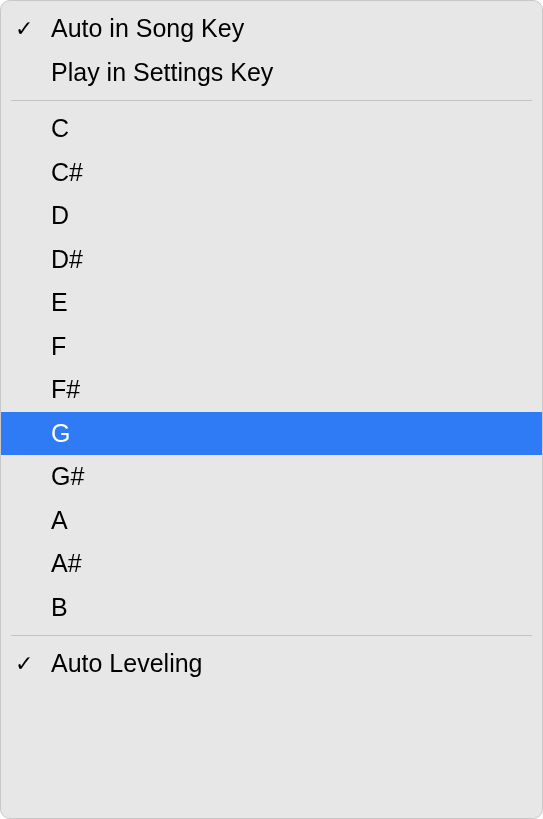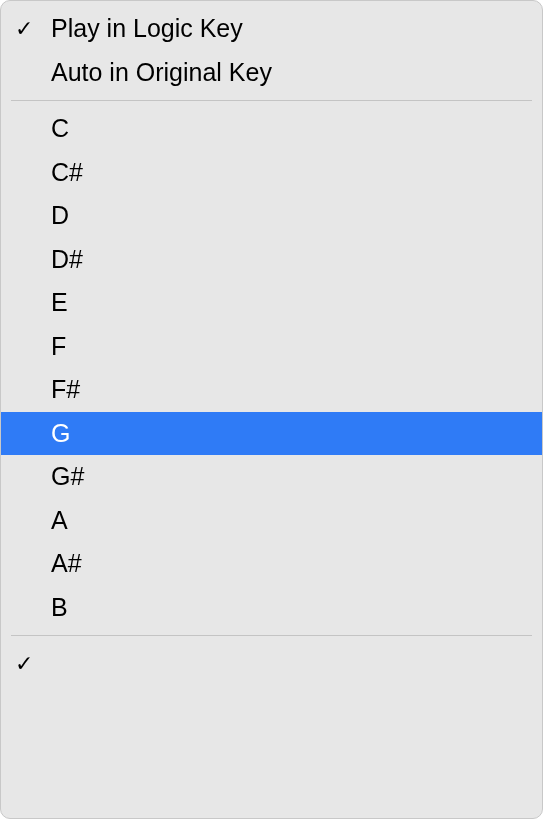--- a/index.html
+++ b/index.html
@@ -57,25 +57,25 @@
   </style>
 </head>
 <body>
 
 <div class="menu">
 
   <div class="menu-item">
     <span class="check-slot">
       <span class="checkmark">✓</span>
     </span>
-    <span class="label">Play in Logic Key</span>
+    <span class="label">Auto in Song Key</span>
   </div>
   <div class="menu-item">
     <span class="check-slot"></span>
-    <span class="label">Auto in Original Key</span>
+    <span class="label">Play in Settings Key</span>
   </div>
 
   <div class="separator"></div>
 
   <div class="menu-item">
     <span class="check-slot"></span>
     <span class="label">C</span>
   </div>
   <div class="menu-item">
     <span class="check-slot"></span>
@@ -121,15 +121,16 @@
     <span class="check-slot"></span>
     <span class="label">B</span>
   </div>
 
   <div class="separator"></div>
 
   <div class="menu-item">
     <span class="check-slot">
       <span class="checkmark">✓</span>
     </span>
+    <span class="label">Auto Leveling</span>
   </div>
 
 </div>
 
 </body></html>

